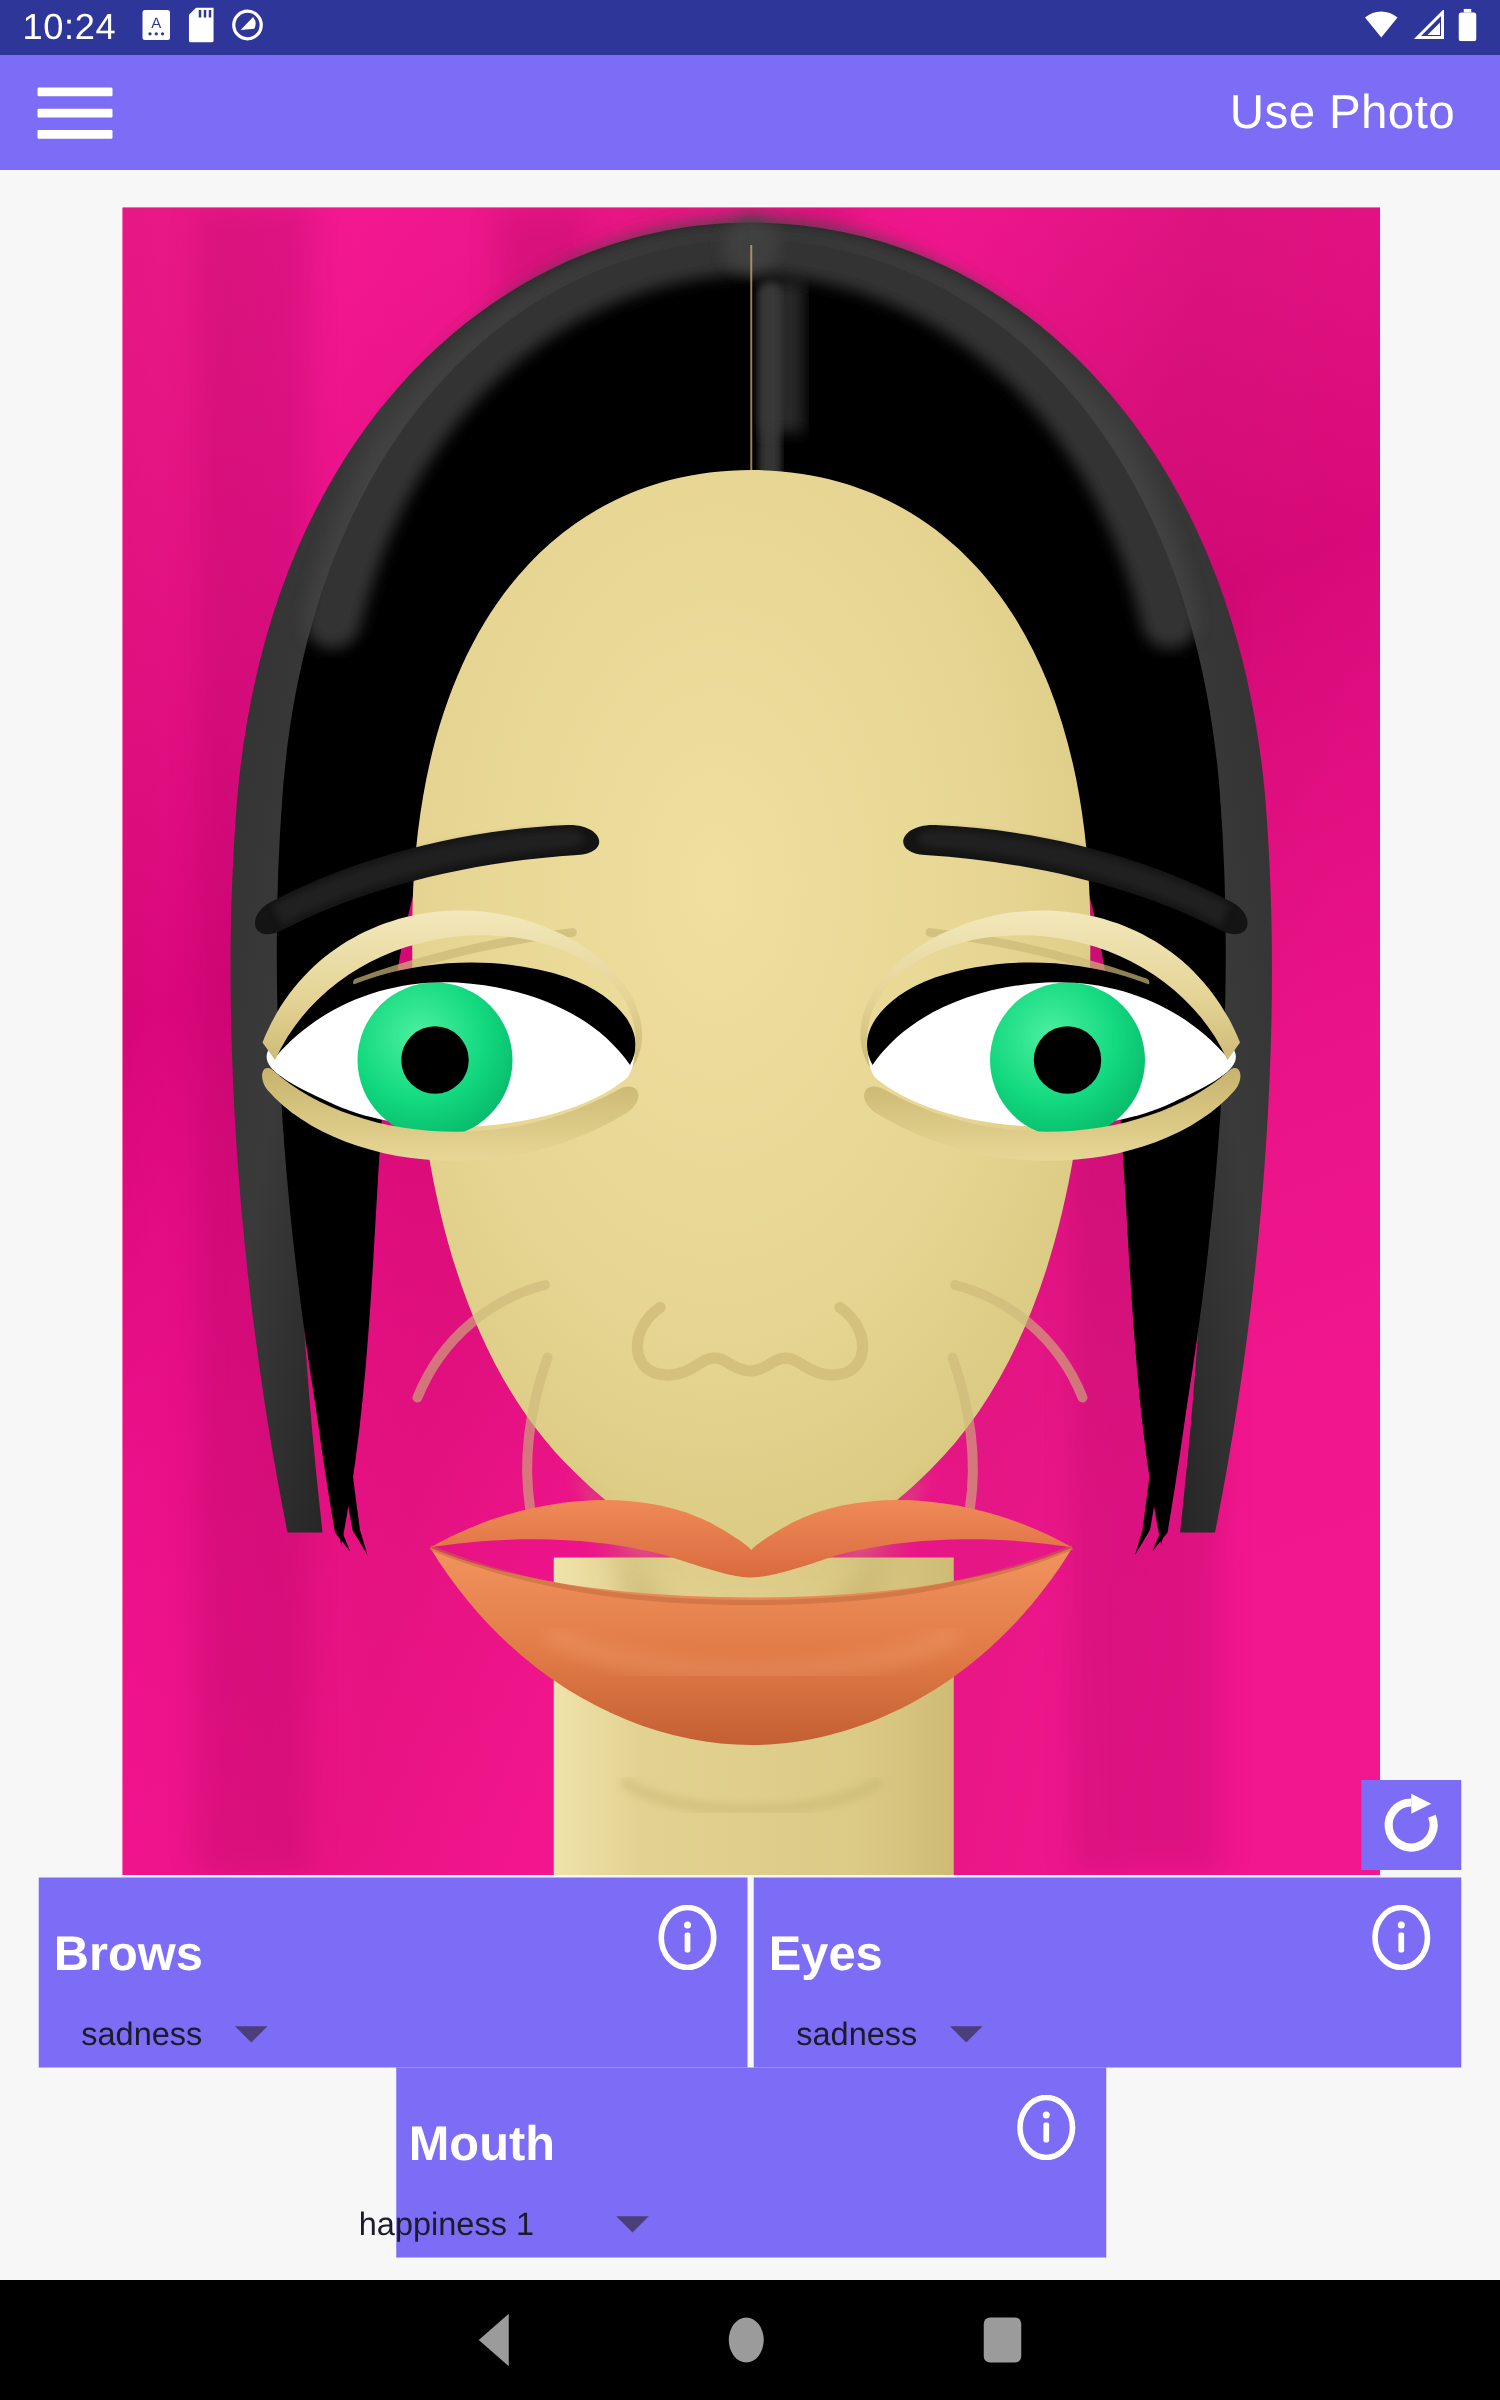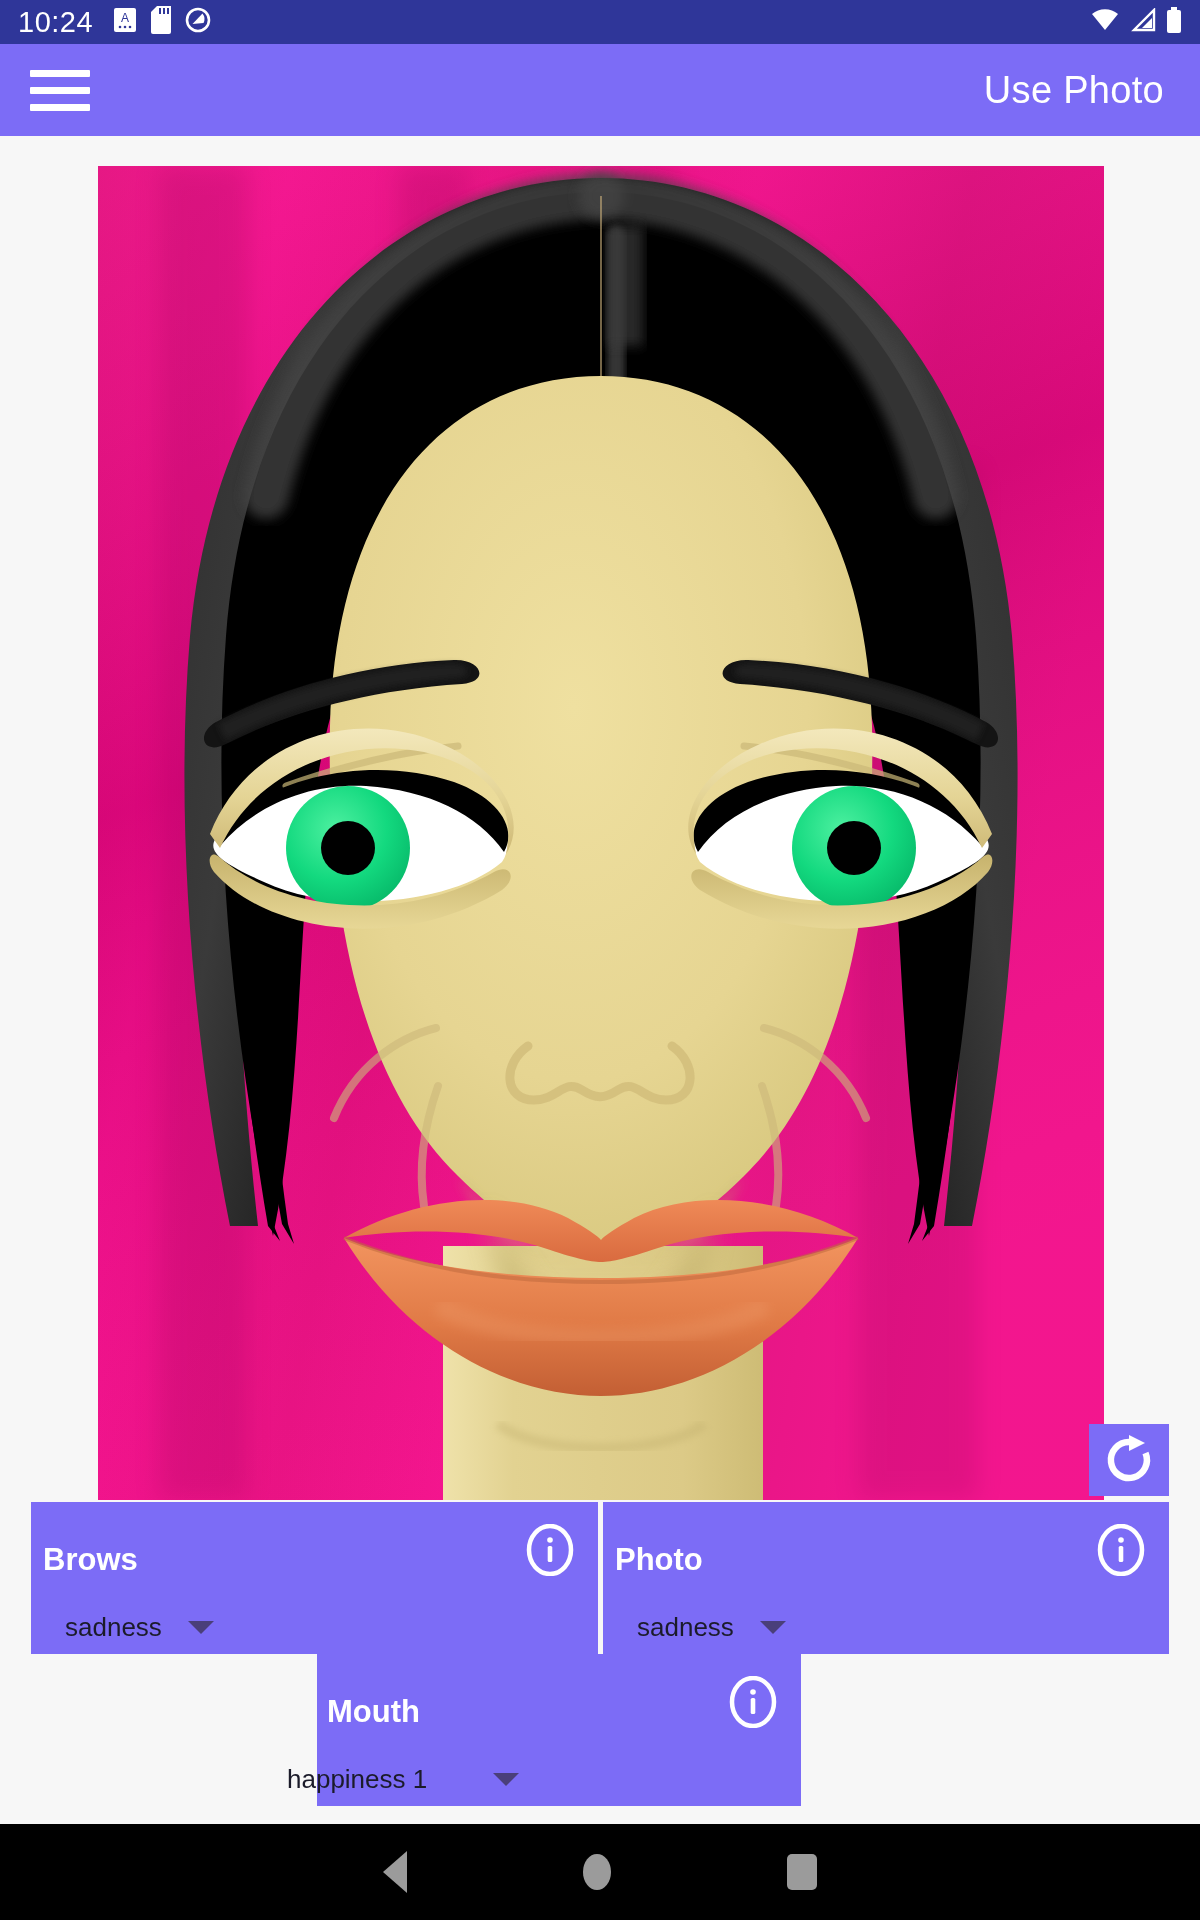--- a/index.html
+++ b/index.html
@@ -82,26 +82,26 @@
   }
 
   
   .control-panel {
     position:absolute;
     background:#7c6cf6;
     color:#ffffff;
   }
   #panel-brows { left:31px;  top:1502px; width:567px; height:152px; }
   #panel-eyes  { left:603px; top:1502px; width:566px; height:152px; }
-  #panel-mouth { left:317px; top:1654px; width:484px; height:152px; }
+  #panel-mouth { left:317px; top:1654px; width:568px; height:152px; }
 
   .panel-title {
     position:absolute;
     left:12px; top:40px;
-    font-size:31px;
+    font-size:39px;
     font-weight:bold;
     color:#ffffff;
     font-family:"Liberation Sans", sans-serif;
   }
   #panel-mouth .panel-title { left:10px; }
 
   .info-icon {
     position:absolute;
     right:22px; top:22px;
     width:52px; height:52px;
@@ -546,21 +546,21 @@
         <rect x="23.7" y="22" width="4.6" height="16" rx="1.6" fill="#ffffff"></rect>
       </svg>
     </div>
     <div class="dropdown">
       <span class="dd-value">sadness</span>
       <span class="dd-caret"></span>
     </div>
   </div>
 
   <div class="control-panel" id="panel-eyes">
-    <div class="panel-title">Photo</div>
+    <div class="panel-title">Eyes</div>
     <div class="info-icon">
       <svg width="52" height="52" viewBox="0 0 52 52">
         <ellipse cx="26" cy="26" rx="21" ry="24" fill="none" stroke="#ffffff" stroke-width="4.5"></ellipse>
         <circle cx="26" cy="16" r="2.8" fill="#ffffff"></circle>
         <rect x="23.7" y="22" width="4.6" height="16" rx="1.6" fill="#ffffff"></rect>
       </svg>
     </div>
     <div class="dropdown">
       <span class="dd-value">sadness</span>
       <span class="dd-caret"></span>

